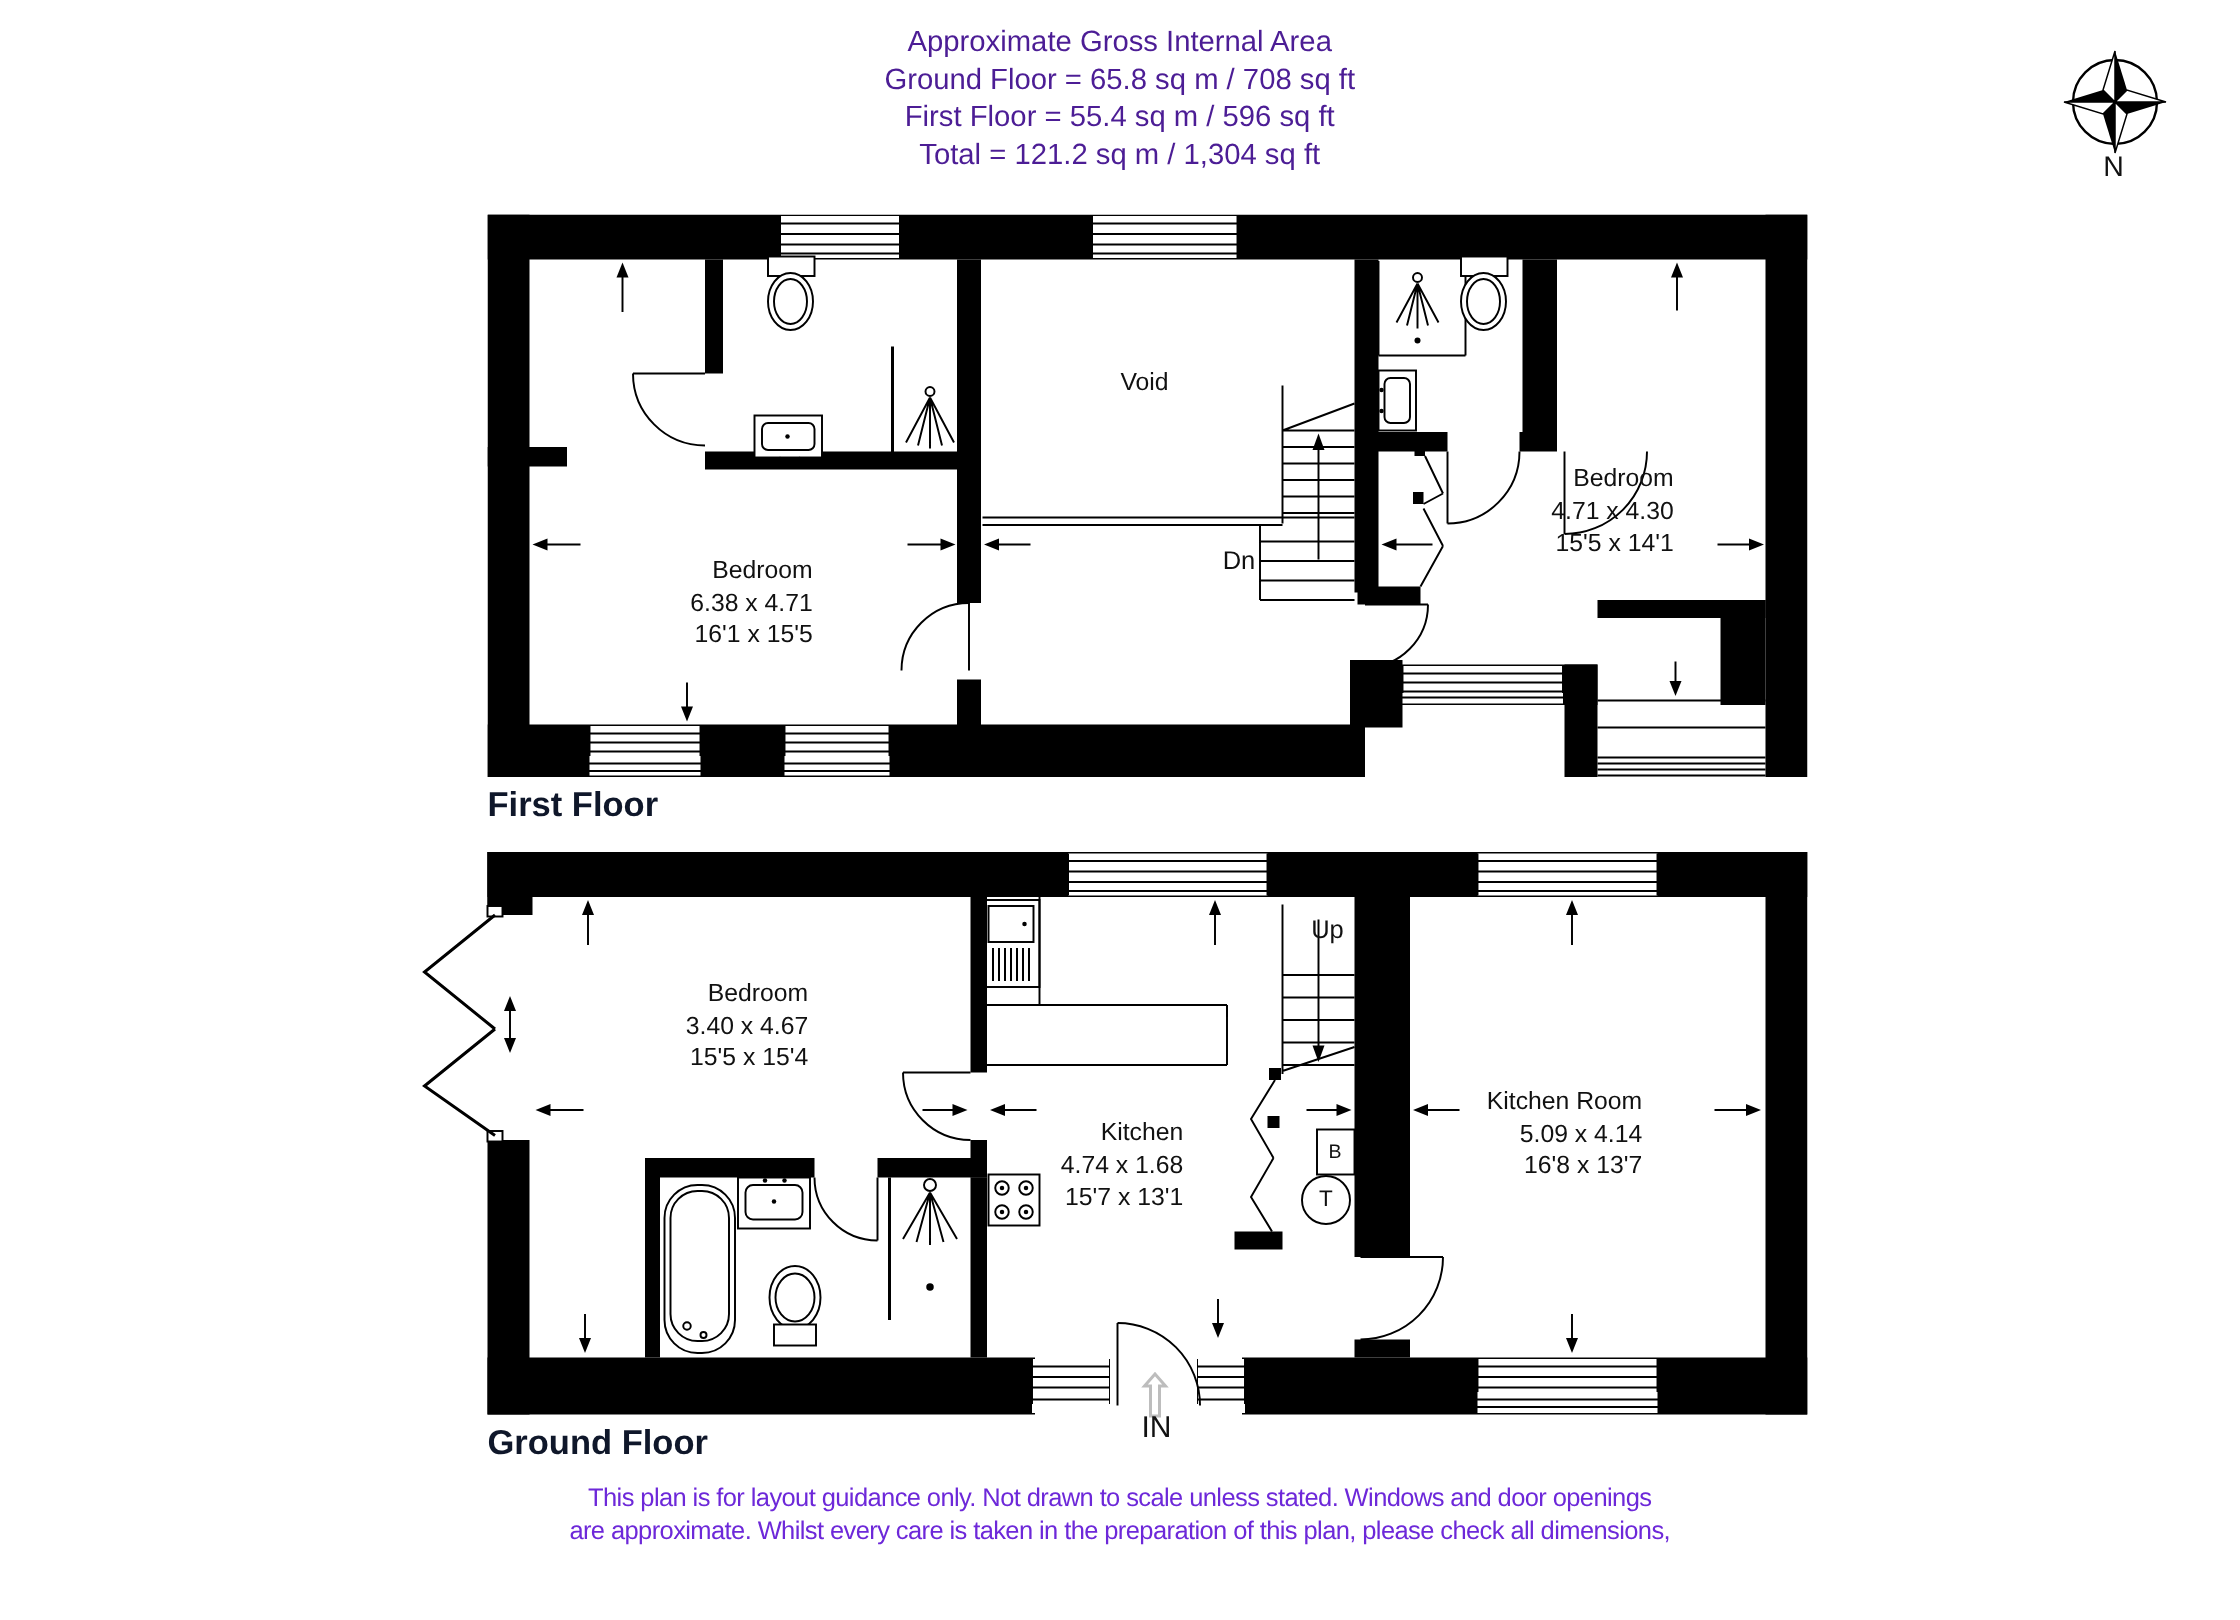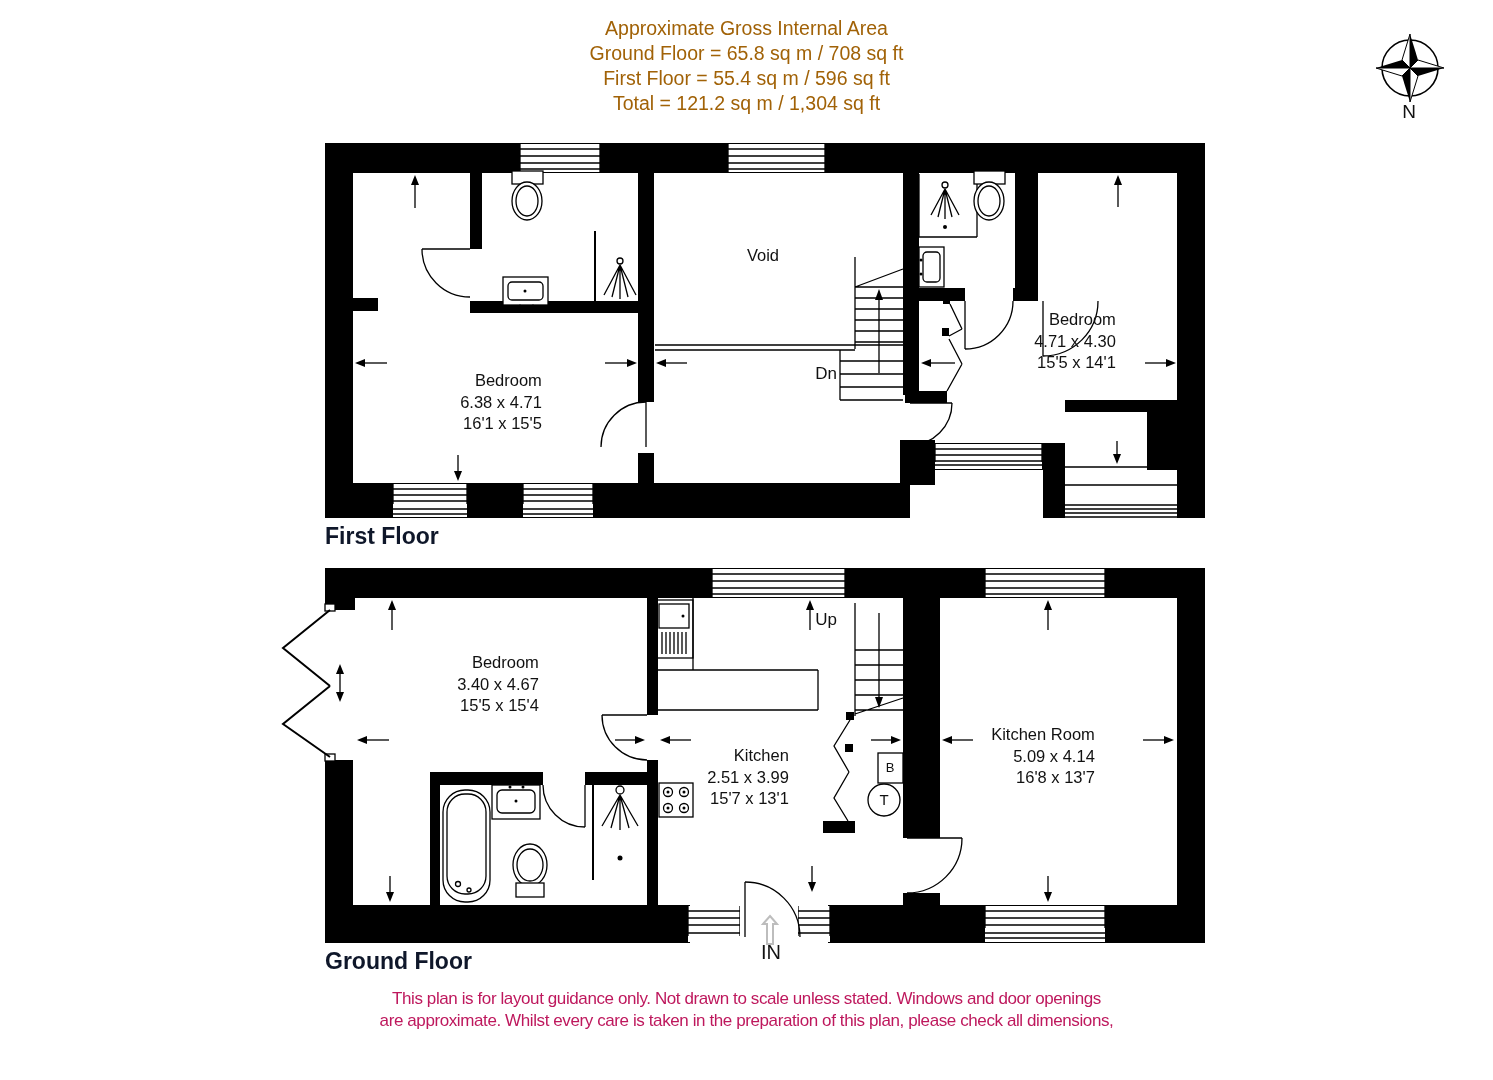--- a/index.html
+++ b/index.html
@@ -1,27 +1,27 @@
 <!DOCTYPE html>
 <html><head>
 <meta charset="utf-8">
 <style>
   html,body{margin:0;padding:0;background:#fff;}
   #canvas{position:relative;width:1493px;height:1080px;background:#ffffff;overflow:hidden;
           font-family:"Liberation Sans","DejaVu Sans",sans-serif;color:#000;}
   .abs{position:absolute;}
   .hdr{position:absolute;top:16px;left:0;width:100%;text-align:center;
-       font-size:19.5px;line-height:25px;color:#a16207;}
+       font-size:19.5px;line-height:25px;color:#4c1d95;}
   .room-label{position:absolute;transform:translateX(-50%);text-align:right;
        font-size:16.5px;line-height:21.5px;white-space:nowrap;color:#111;}
   .small-label{position:absolute;transform:translateX(-50%);text-align:center;
        font-size:17px;white-space:nowrap;color:#111;}
   .floor-title{position:absolute;font-size:23px;font-weight:bold;color:#0f172a;white-space:nowrap;}
   .footer{position:absolute;top:988px;left:0;width:100%;text-align:center;
-       font-size:17px;line-height:21.5px;letter-spacing:-0.4px;color:#be185d;}
+       font-size:17px;line-height:21.5px;letter-spacing:-0.4px;color:#6d28d9;}
   svg{position:absolute;display:block;}
   .wall{fill:#000;stroke:none;}
   .thin{stroke:#000;stroke-width:1.3;fill:none;}
   .thin2{stroke:#000;stroke-width:2;fill:none;}
   .fix{stroke:#000;stroke-width:1.3;fill:#fff;}
   .ghost{stroke:#bdbdbd;stroke-width:2;fill:none;}
   .ah{fill:#000;stroke:none;}
 </style>
 </head>
 <body>
@@ -427,29 +427,29 @@
     </g>
   </svg>
 
   <div class="room-label" style="left:498px;top:652px">
     <div>Bedroom</div>
     <div>3.40 x 4.67</div>
     <div>15'5 x 15'4</div>
   </div>
   <div class="room-label" style="left:748px;top:745px">
     <div>Kitchen</div>
-    <div>2.51 x 3.99</div>
+    <div>4.74 x 1.68</div>
     <div>15'7 x 13'1</div>
   </div>
   <div class="room-label" style="left:1043px;top:724px">
     <div>Kitchen Room</div>
     <div>5.09 x 4.14</div>
     <div>16'8 x 13'7</div>
   </div>
-  <div class="small-label" style="left:826px;top:610px">Up</div>
+  <div class="small-label" style="left:885px;top:610px">Up</div>
   <div class="small-label" style="left:890px;top:760px;font-size:13px">B</div>
   <div class="small-label" style="left:884px;top:791px;font-size:15px">T</div>
   <div class="small-label" style="left:771px;top:941px;font-size:20px">IN</div>
   <div class="floor-title" style="left:325px;top:948px">Ground Floor</div>
 
   <div class="footer">
     <div>This plan is for layout guidance only. Not drawn to scale unless stated. Windows and door openings</div>
     <div>are approximate. Whilst every care is taken in the preparation of this plan, please check all dimensions,</div>
   </div>
 

